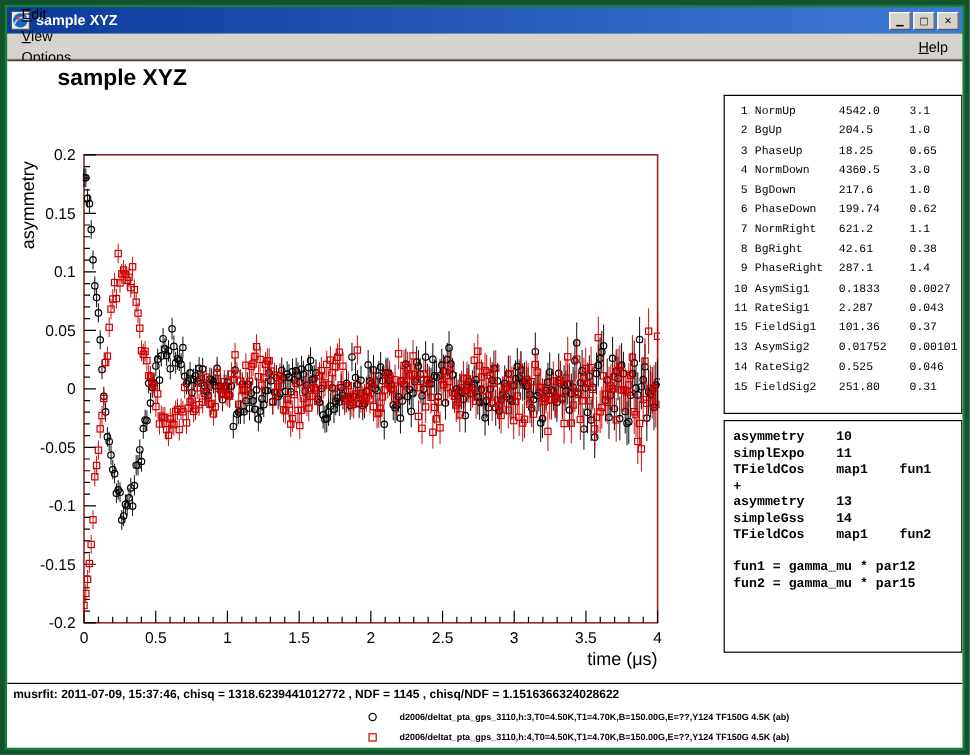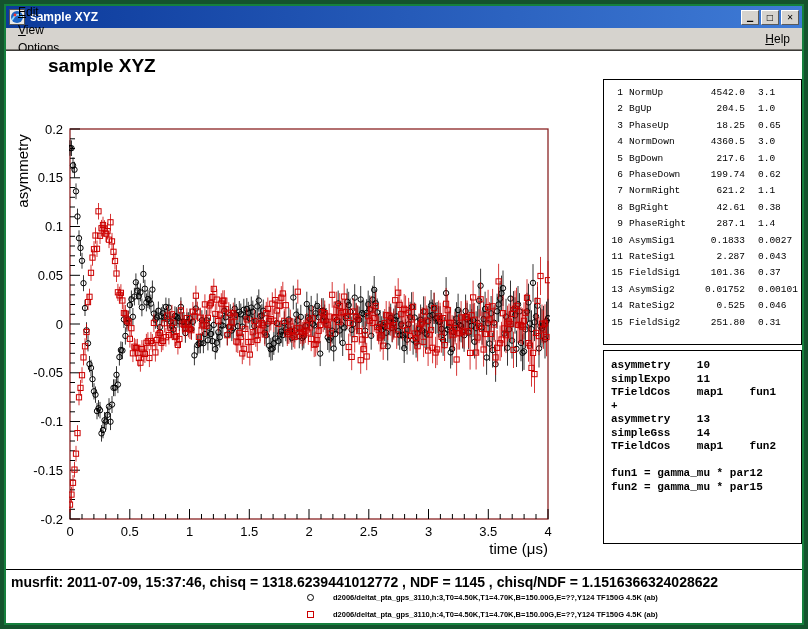--- a/index.html
+++ b/index.html
@@ -23,28 +23,28 @@
           border-top:1px solid #3c3a37;overflow:hidden;}
   .pad-title{position:absolute;left:42px;top:4px;font-size:19px;font-weight:bold;color:#000;}
   .plot{position:absolute;left:0;top:24px;}
   .ticklab{font:13px "Liberation Sans",sans-serif;fill:#000;}
   .axtitle{font:15px "Liberation Sans",sans-serif;fill:#000;}
   .param-box{position:absolute;left:597px;top:28px;width:199px;height:266px;border:1px solid #000;
              padding:5px 0 0 5px;font-family:"Liberation Mono",monospace;font-size:9.5px;line-height:16.4px;color:#000;overflow:hidden;}
   .param-row{display:flex;white-space:pre;}
   .pr-no{width:14px;text-align:right;}
   .pr-name{width:76px;padding-left:6px;}
-  .pr-val{width:46px;text-align:right;}
+  .pr-val{width:46px;}
   .pr-err{padding-left:13px;}
   .theory-box{position:absolute;left:597px;top:299px;width:199px;height:194px;border:1px solid #000;
               padding:8px 0 0 7px;font-family:"Liberation Mono",monospace;font-weight:bold;font-size:11px;
               line-height:13.5px;color:#000;overflow:hidden;}
   .theory-line{white-space:pre;}
   .footer{position:absolute;left:0;right:0;top:518px;bottom:0;border-top:1px solid #000;background:#fff;}
-  .info-line{position:absolute;left:5px;top:4px;font-size:14px;font-weight:bold;color:#000;white-space:pre;}
+  .info-line{position:absolute;left:5px;top:4px;font-size:10px;font-weight:bold;color:#000;white-space:pre;}
   .legend-row{position:absolute;left:0;right:0;height:17px;text-decoration:underline;}
   .legend-row .marker{position:absolute;left:301px;top:4px;width:7px;height:7px;border:1px solid #000;background:transparent;}
   .legend-row .m-circle{border-radius:50%;}
   .legend-row .ltext{position:absolute;left:327px;top:3px;font-size:7.5px;font-weight:bold;color:#000;white-space:pre;}
 </style>
 </head>
 <body>
 
 <div class="window">
 

